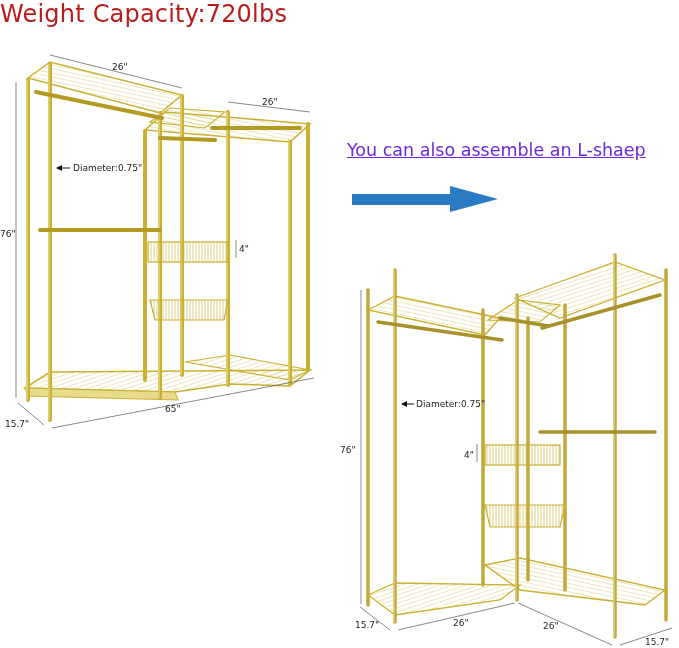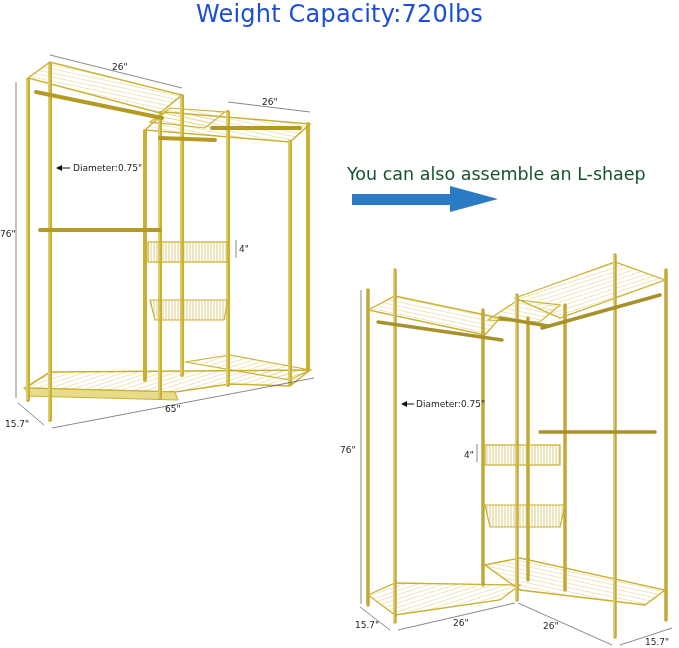--- a/index.html
+++ b/index.html
@@ -1,21 +1,21 @@
 <!DOCTYPE html>
 <html><head>
   <meta charset="utf-8">
   <style>
     html, body { margin: 0; padding: 0; background: #ffffff; }
     body { width: 679px; height: 648px; position: relative; overflow: hidden;
            font-family: "DejaVu Sans", "Liberation Sans", sans-serif; }
-    .title { position: absolute; left: 0; width: 679px; top: 0; text-align: center;
-             font-size: 24px; color: #1d4ed8; line-height: 28px; letter-spacing: 0.2px; }
-    .subtitle { position: absolute; left: 347px; top: 164px; font-size: 17.5px; color: #14532d;
-                white-space: nowrap; }
+    .title { position: absolute; left: 0; width: 679px; top: 0; 
+             font-size: 24px; color: #b91c1c; line-height: 28px; letter-spacing: 0.2px; }
+    .subtitle { position: absolute; left: 347px; top: 140px; font-size: 17.5px; color: #6d28d9;
+                white-space: nowrap; text-decoration: underline; }
     svg.scene { position: absolute; left: 0; top: 0; }
     .dim { font-size: 9px; fill: #222; font-family: "DejaVu Sans", "Liberation Sans", sans-serif; }
   </style>
 </head>
 <body>
 
 <div class="title">Weight Capacity:720lbs</div>
 <div class="subtitle">You can also assemble an L-shaep</div>
 
 <svg class="scene" width="679" height="648" viewBox="0 0 679 648">

